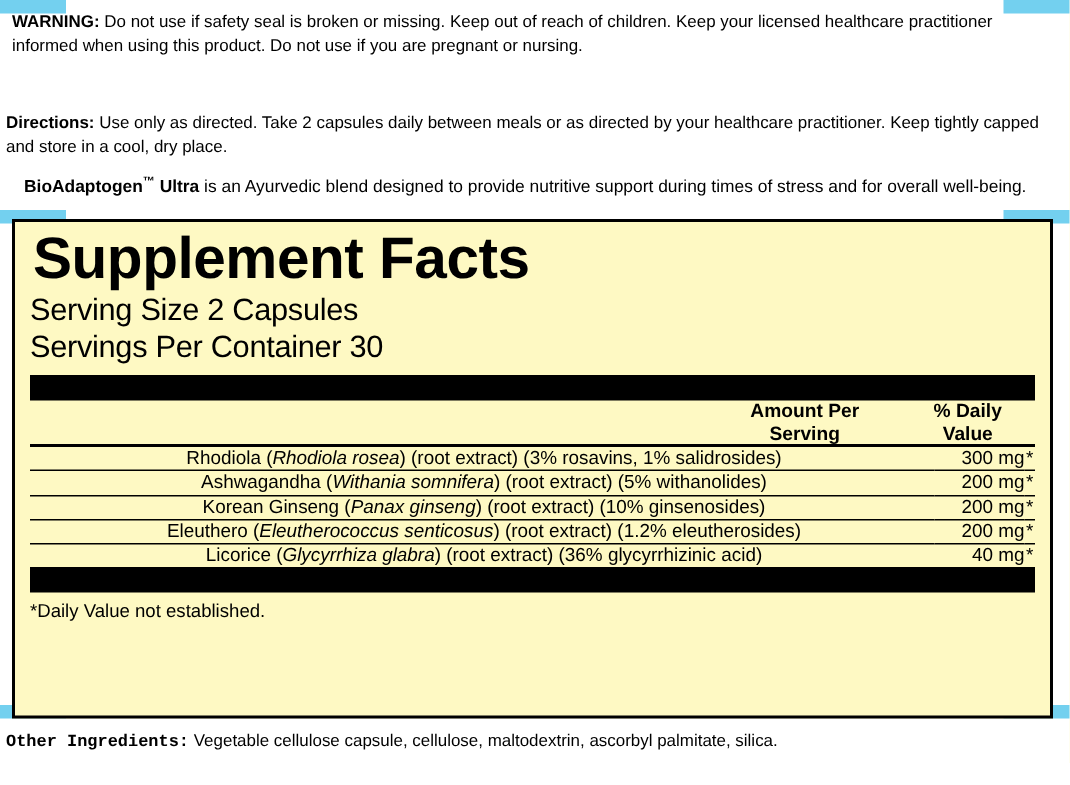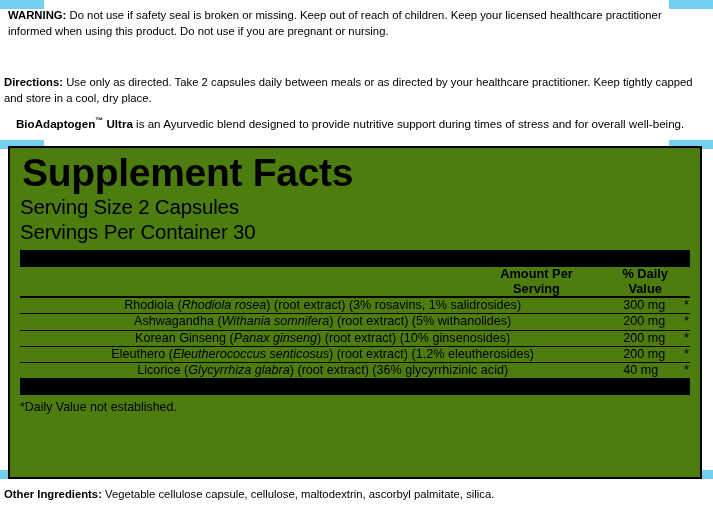--- a/index.html
+++ b/index.html
@@ -66,21 +66,21 @@
 
   
   .panel {
     position: absolute;
     left: 8px;
     top: 146px;
     width: 694px;
     height: 333px;
     border: 2px solid #000;
     box-sizing: border-box;
-    background: #4d7c0f;
+    background: #fef9c3;
     padding: 0 10px;
   }
   .sf-title {
     font-family: "Liberation Sans", sans-serif;
     font-size: 39px;
     font-weight: bold;
     letter-spacing: -0.3px;
     margin: 5px 0 0 2px;
     line-height: 1.05;
   }
@@ -126,40 +126,40 @@
     background: #000;
   }
 
   .ing-row td {
     border-bottom: 1px solid #000;
     padding: 3px 0 3px 0;
     font-size: 12.6px;
     line-height: 1.2;
   }
   .ing-row td.name { text-align: center; padding-left: 2px; }
-  .ing-row td.amt { text-align: left; }
+  .ing-row td.amt { text-align: right; }
   .ing-row td.dv { text-align: center; }
   .ing-row:last-child td { border-bottom: none; }
   .ital { font-style: italic; }
 
   .footnote {
     font-size: 12.4px;
     margin-top: 5px;
     margin-left: 0;
   }
 
   .other {
     position: absolute;
     left: 4px;
     top: 487px;
     right: 8px;
     font-size: 11.3px;
     line-height: 1.35;
   }
-  .other b { font-weight: bold; }
+  .other b { font-weight: bold; font-family: Liberation Mono, monospace; }
 </style>
 </head>
 <body>
 
 <div class="page">
 
   <div class="cyan-mark cyan-left" style="top:0;"></div>
   <div class="cyan-mark cyan-right" style="top:0;"></div>
   <div class="cyan-mark cyan-left" style="top:140px;"></div>
   <div class="cyan-mark cyan-right" style="top:140px;"></div>

